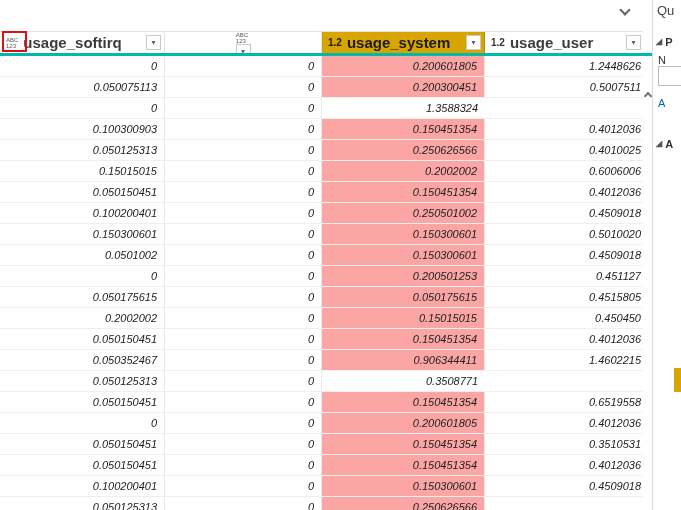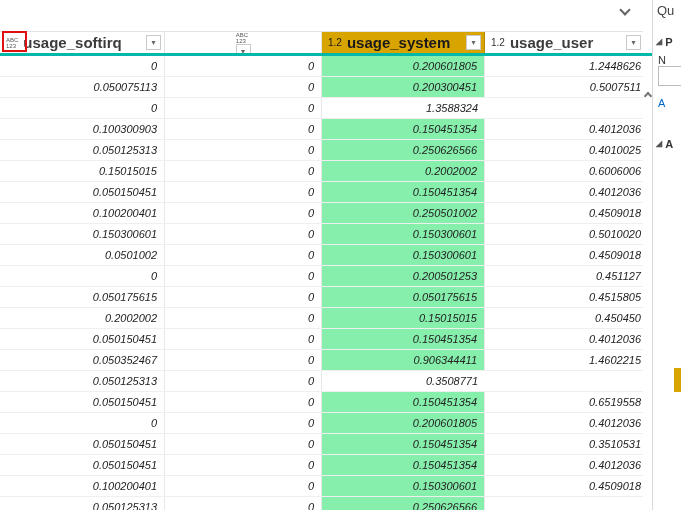--- a/index.html
+++ b/index.html
@@ -15,32 +15,32 @@
   .chev-down { width: 8px; height: 8px; border-right: 2px solid #666; border-bottom: 2px solid #666;
     transform: rotate(45deg); margin-top: -4px; }
   
   .grid { position: absolute; left: 0; top: 31px; width: 643px; }
   .header-row { display: flex; height: 22px; border-top: 1px solid #e3e3e3; background: #fff; }
   .hcell { display: flex; align-items: center; padding: 0 3px; border-right: 1px solid #e3e3e3;
     cursor: pointer; overflow: hidden; }
   .hcell.sel { background: #d8a400; border-right-color: #b78a00; }
   .dtype-abc { display: flex; flex-direction: column; font-size: 6px; line-height: 6px;
     color: #595959; margin: 0 5px 0 3px; flex: none; letter-spacing: 0; }
-  .dtype-num { font-size: 10px; font-weight: 400; color: #333; margin: 0 5px 0 3px; flex: none; }
+  .dtype-num { font-size: 10px; font-weight: 700; color: #333; margin: 0 5px 0 3px; flex: none; }
   .hname { font-size: 15px; font-weight: 700; color: #3c3c3c; white-space: nowrap;
     overflow: hidden; flex: 1; }
   .hcell.sel .hname, .hcell.sel .dtype-num { color: #1a1a1a; }
   .filter-btn { width: 15px; height: 15px; border: 1px solid #c9c9c9; background: #fff;
     display: flex; align-items: center; justify-content: center; flex: none; cursor: pointer; }
   .varr { font-size: 8px; color: #666; line-height: 1; }
   .teal-line { height: 3px; background: #01b8aa; width: 652px; }
   .row { display: flex; height: 21px; border-bottom: 1px solid #efefef; background: #fff; }
   .cell { font-size: 11px; font-style: italic; text-align: right; padding: 0 7px 0 3px;
     line-height: 20px; border-right: 1px solid #e8e8e8; white-space: nowrap; overflow: hidden; }
-  .cell.sel { background: #86efac; }
+  .cell.sel { background: #fca5a5; }
   .c1 { width: 165px; } .c2 { width: 157px; flex-direction: column; } .c3 { width: 163px; }
   .c4 { width: 158px; padding-right: 2px; border-right: none; }
   
   .vscroll { position: absolute; left: 643px; top: 56px; width: 9px; height: 454px; background: #fff; }
   .scroll-up { position: absolute; left: 0; top: 32px; width: 9px; height: 12px;
     display: flex; align-items: center; justify-content: center; cursor: pointer; }
   .chev-up { width: 6px; height: 6px; border-left: 2px solid #777; border-top: 2px solid #777;
     transform: rotate(45deg); margin-top: 3px; }
   
   .redbox { position: absolute; left: 2px; top: 31px; width: 25px; height: 21px;

